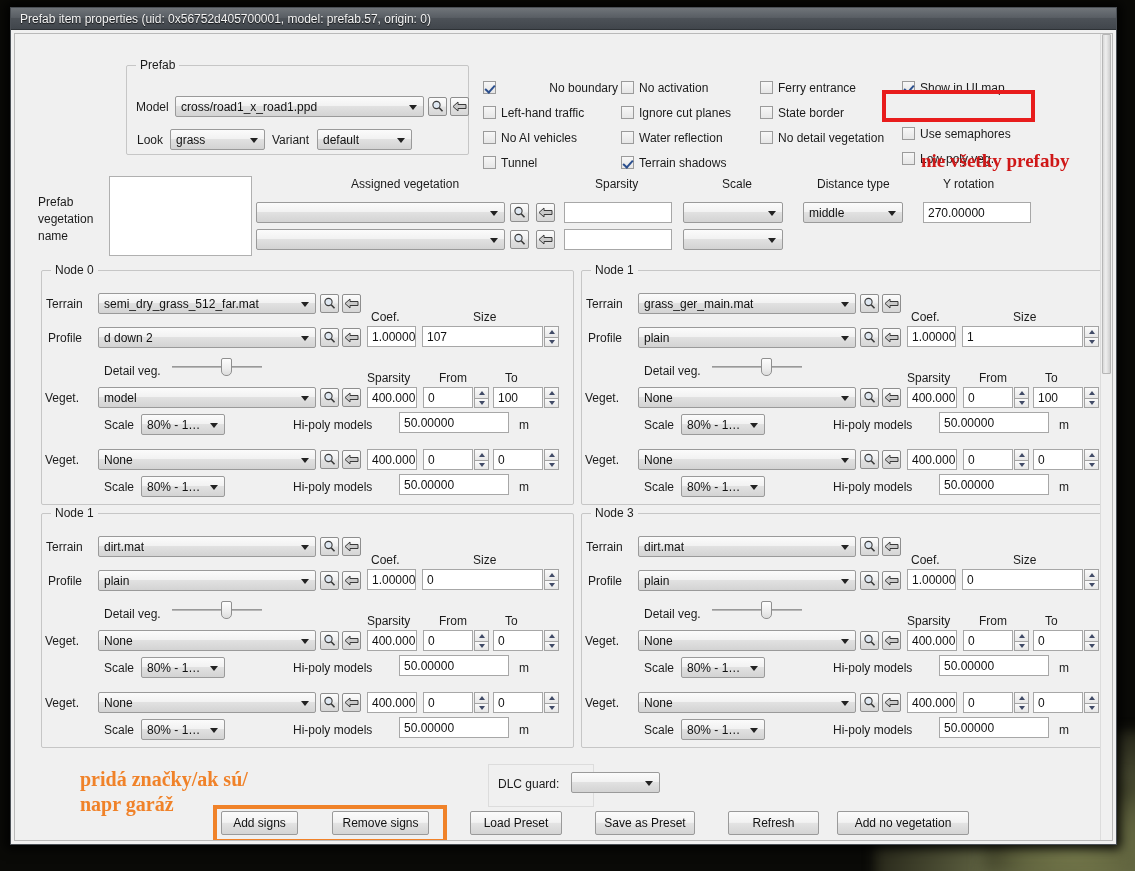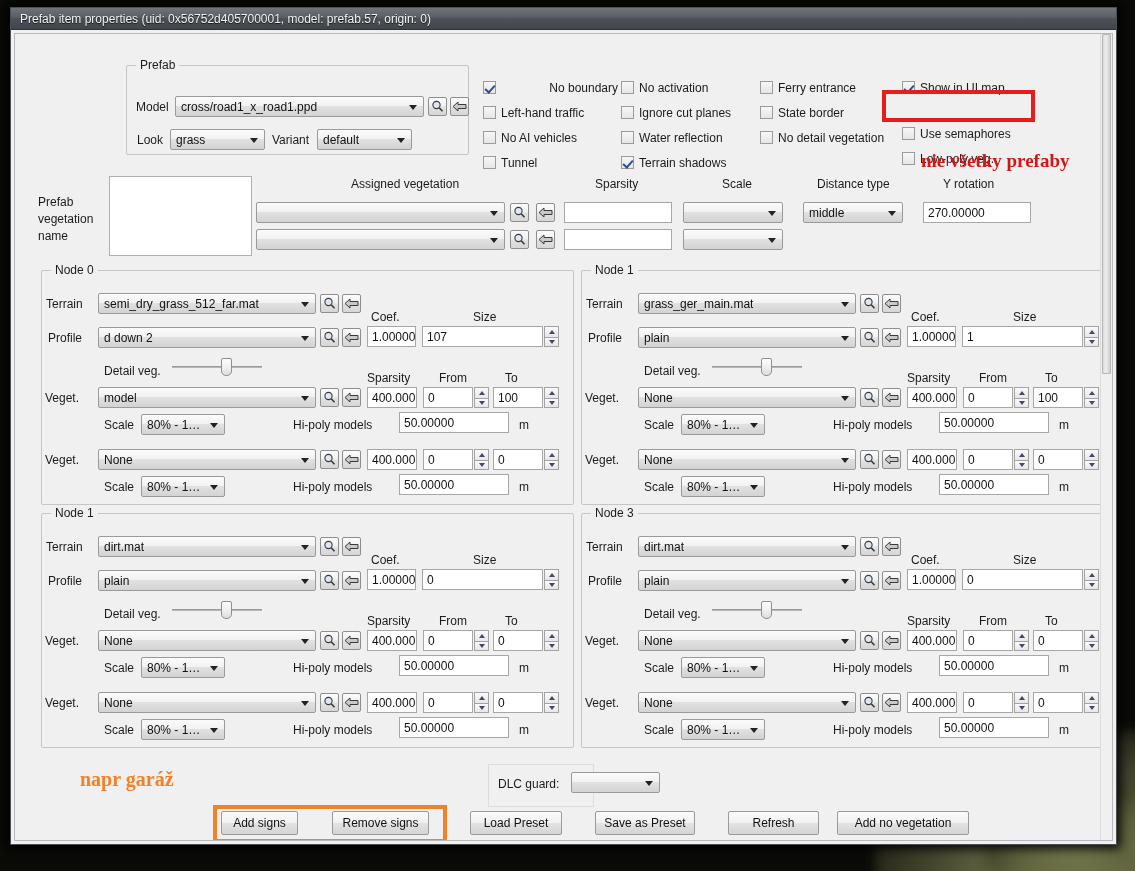--- a/index.html
+++ b/index.html
@@ -1086,20 +1086,21 @@
           </div>
 
         <div class="abs" style="left:473px; top:730px; width:106px; height:43px; border:1px solid #dcdcdc;"></div>
         <span class="lbl abs" style="left:483px; top:743px;">DLC guard:</span>
         <div class="combo abs" style="left:556px; top:738px; width:89px;">
           <span class="txt"></span>
           <span class="caret"></span>
         </div>
 
         <div class="ann-orange" style="left:65px; top:733px;">
+          <div>pridá značky/ak sú/</div>
           <div>napr garáž</div>
         </div>
 
         <div class="box-orange" style="left:198px; top:771px; width:234px; height:38px;"></div>
 
         <div class="btn abs" style="left:206px; top:777px; width:77px;">Add signs</div>
         <div class="btn abs" style="left:317px; top:777px; width:97px;">Remove signs</div>
 
         <div class="btn abs" style="left:455px; top:777px; width:92px;">Load Preset</div>
         <div class="btn abs" style="left:580px; top:777px; width:100px;">Save as Preset</div>

